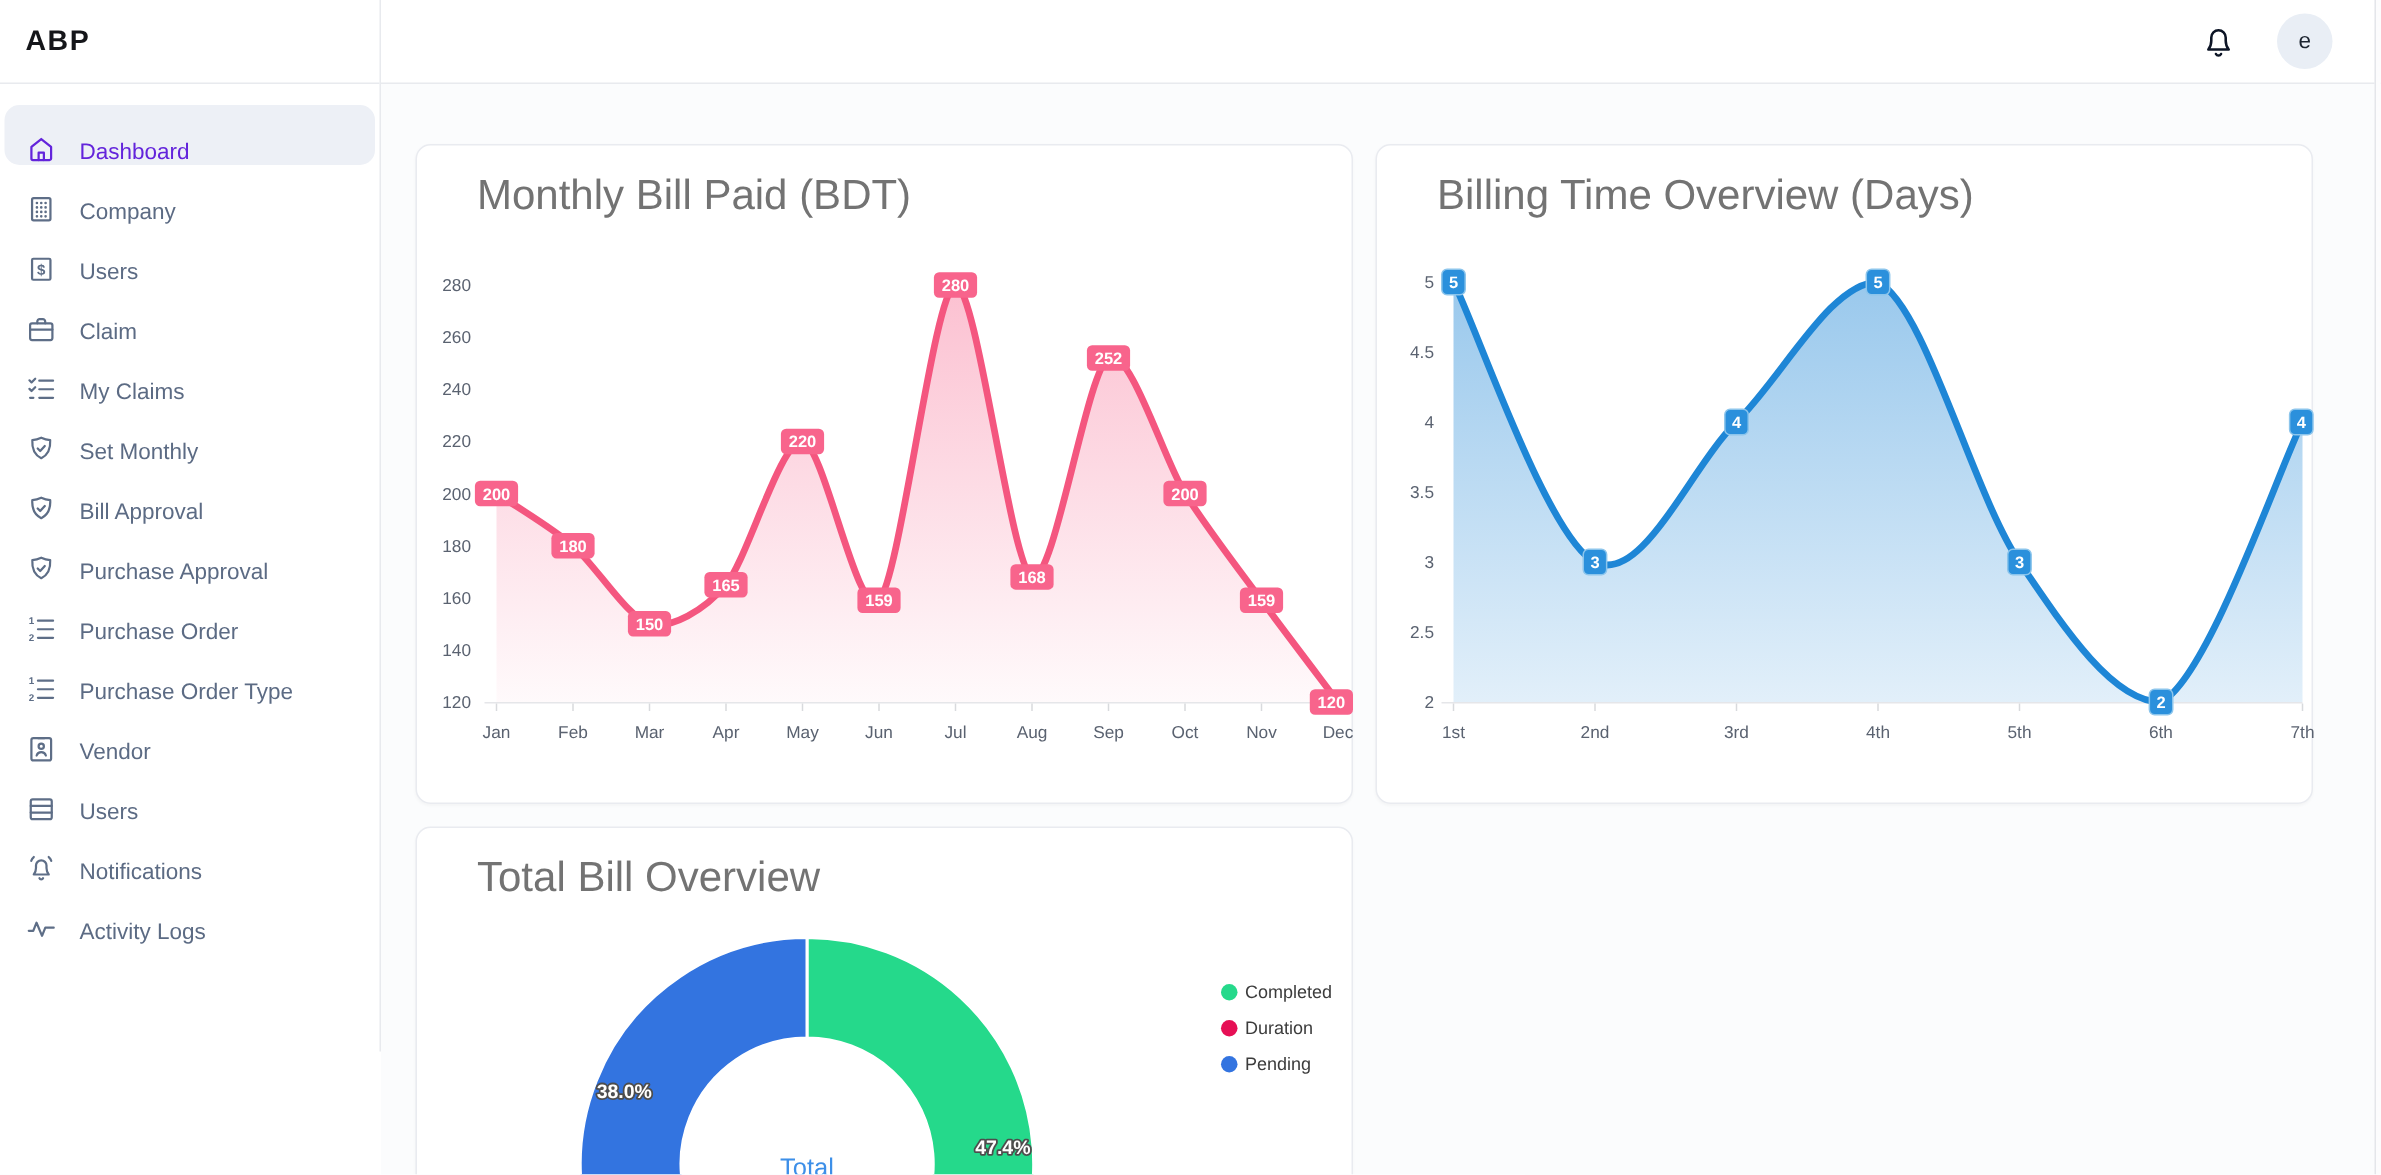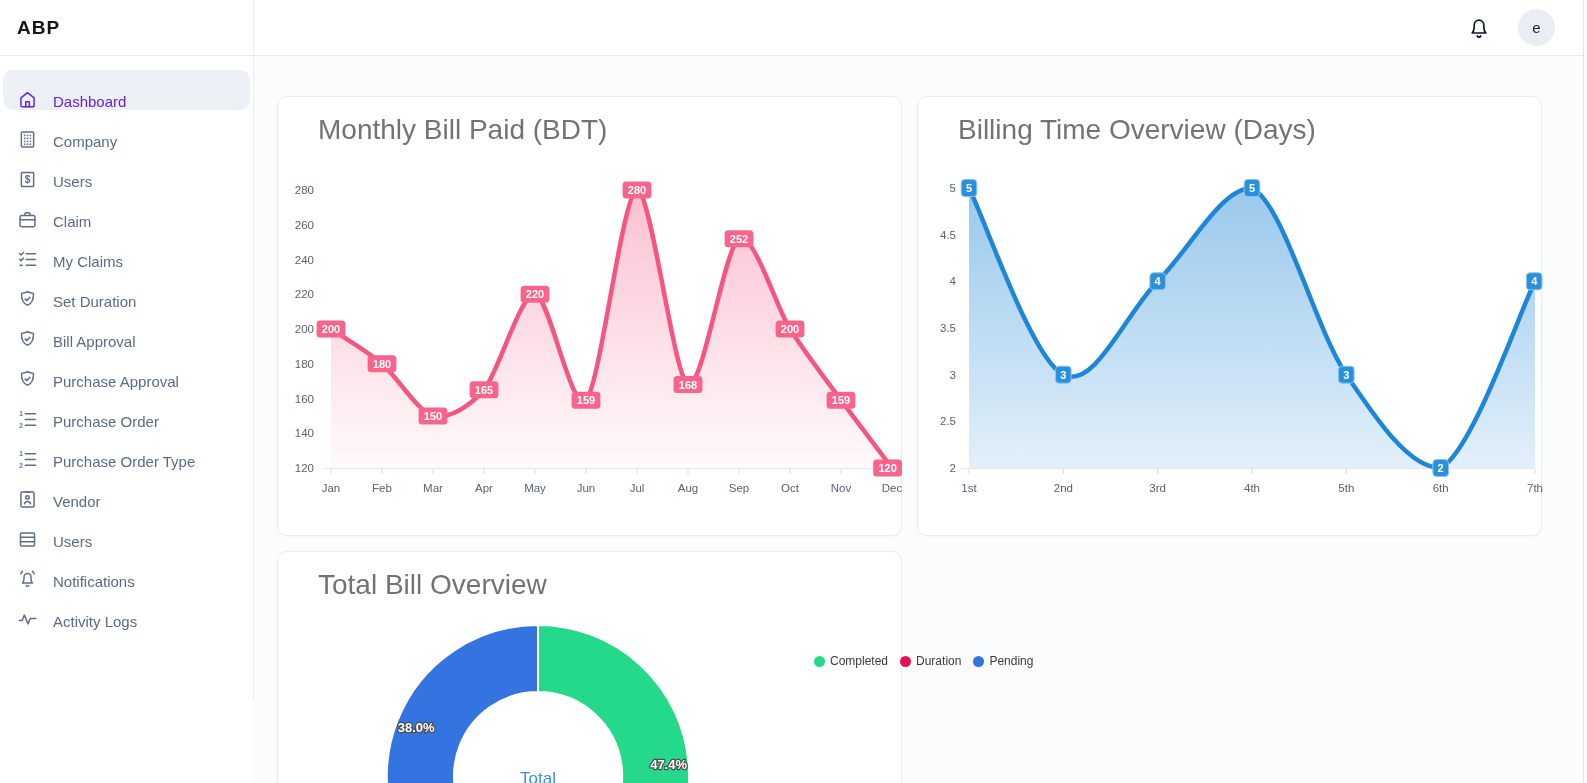--- a/index.html
+++ b/index.html
@@ -36,21 +36,21 @@
   .card { position:absolute; background:#fff; border:1px solid #e9ebf0;
     border-radius:10px; box-shadow:0 1px 2px rgba(16,24,40,0.03); }
   #card0 { left:23px; top:40px; width:625px; height:440px; }
   #card1c { left:663px; top:40px; width:625px; height:440px; }
   #card2c { left:23px; top:495px; width:625px; height:440px; }
   .card h2 { margin:17px 0 0 40px; font-size:28px; font-weight:400; color:#737373; }
   .card svg.chart { position:absolute; left:0; top:50px; display:block; }
   #chart2 { top:55px; }
   
   .legend { position:absolute; left:536px; top:103px; display:flex;
-    flex-direction:row; gap:12px; }
+    flex-direction:column; gap:12px; }
   .legend-item { display:flex; align-items:center; gap:5px; font-size:12px;
     color:#3c3c3c; height:12px; cursor:pointer; }
   .legend-dot { width:11px; height:11px; border-radius:50%; flex:none; }
   
   .sb { position:absolute; right:0; top:0; width:4px; height:783px;
     background:#fcfcfd; border-left:1px solid #e4e6ea; }
   svg text { font-family:"Liberation Sans", sans-serif; }
 </style>
 </head>
 <body>
@@ -107,21 +107,21 @@
           </span>
           <span>My Claims</span>
         </div>
         <div class="nav-item">
           <span class="ic">
             <svg width="21" height="21" viewBox="0 0 24 24" fill="none" stroke="currentColor" stroke-width="1.7" stroke-linecap="round" stroke-linejoin="round">
               <path d="M12 3.2c2.2 1 4.4 1.6 6.8 1.8.3 4.6-.4 10.6-6.8 13.8C5.6 15.6 4.9 9.6 5.2 5c2.4-.2 4.6-.8 6.8-1.8Z"></path>
               <path d="M9.3 11.4l1.9 1.9 3.5-3.8"></path>
             </svg>
           </span>
-          <span>Set Duration</span>
+          <span>Set Monthly</span>
         </div>
         <div class="nav-item">
           <span class="ic">
             <svg width="21" height="21" viewBox="0 0 24 24" fill="none" stroke="currentColor" stroke-width="1.7" stroke-linecap="round" stroke-linejoin="round">
               <path d="M12 3.2c2.2 1 4.4 1.6 6.8 1.8.3 4.6-.4 10.6-6.8 13.8C5.6 15.6 4.9 9.6 5.2 5c2.4-.2 4.6-.8 6.8-1.8Z"></path>
               <path d="M9.3 11.4l1.9 1.9 3.5-3.8"></path>
             </svg>
           </span>
           <span>Bill Approval</span>
         </div>

